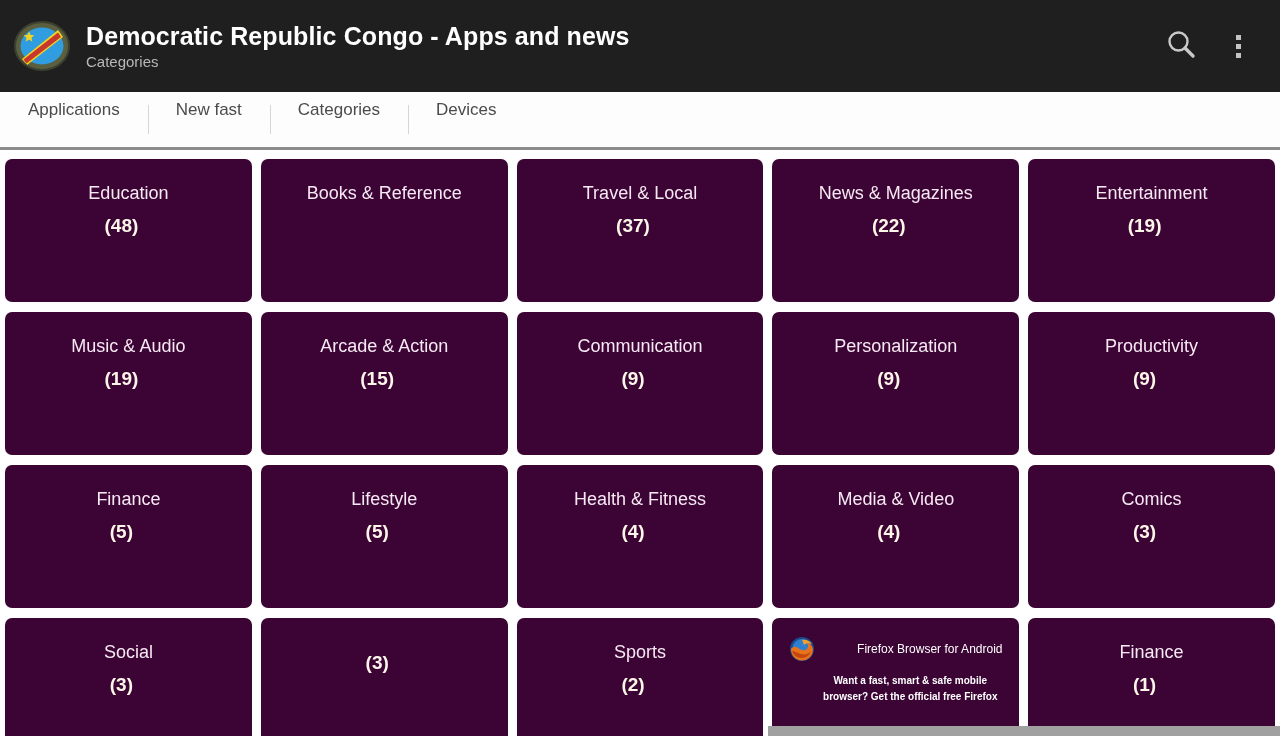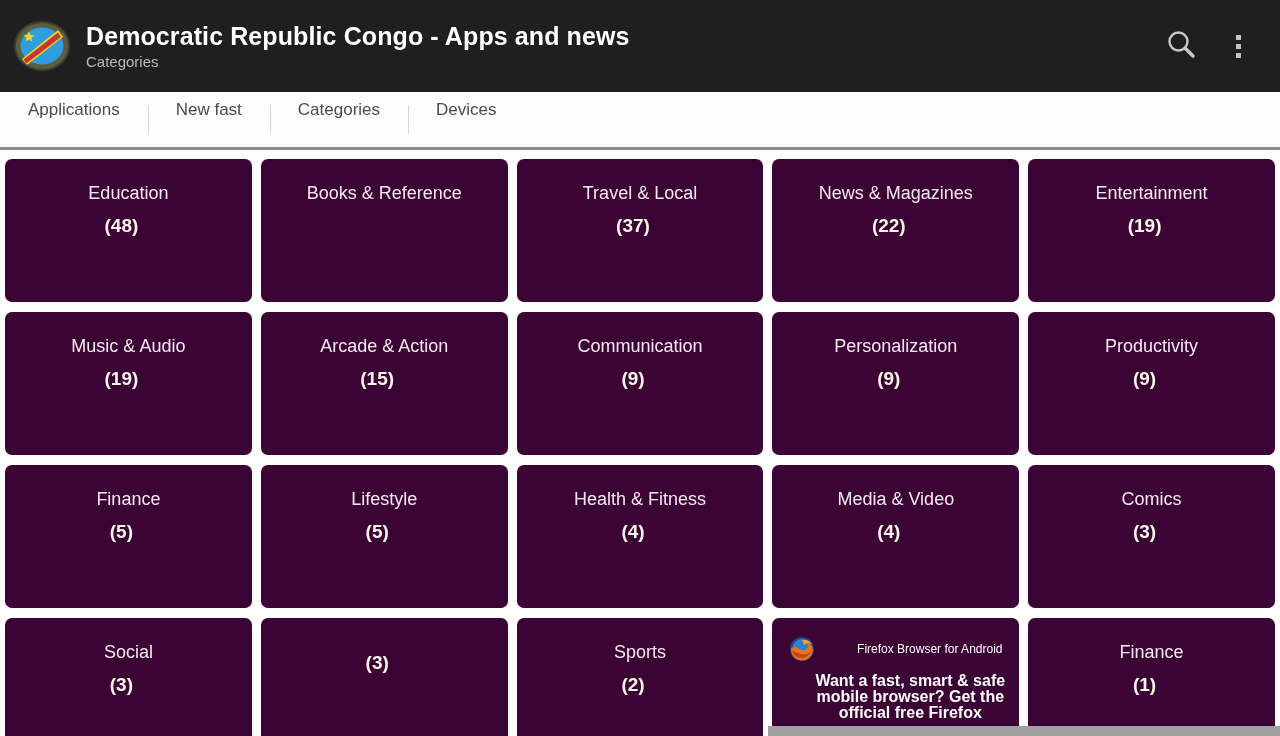--- a/index.html
+++ b/index.html
@@ -193,21 +193,21 @@
     color: #ffffff;
     font-size: 12px;
     line-height: 17px;
     font-weight: normal;
     white-space: nowrap;
     margin-left: 33px;
   }
 
   .ad-body {
     color: #ffffff;
-    font-size: 16px;
+    font-size: 10px;
     line-height: 16px;
     font-weight: bold;
     text-align: center;
     padding: 0 12px;
     margin-top: 11px;
     margin-left: 29px;
   }
 
   
   .bottom-banner {

